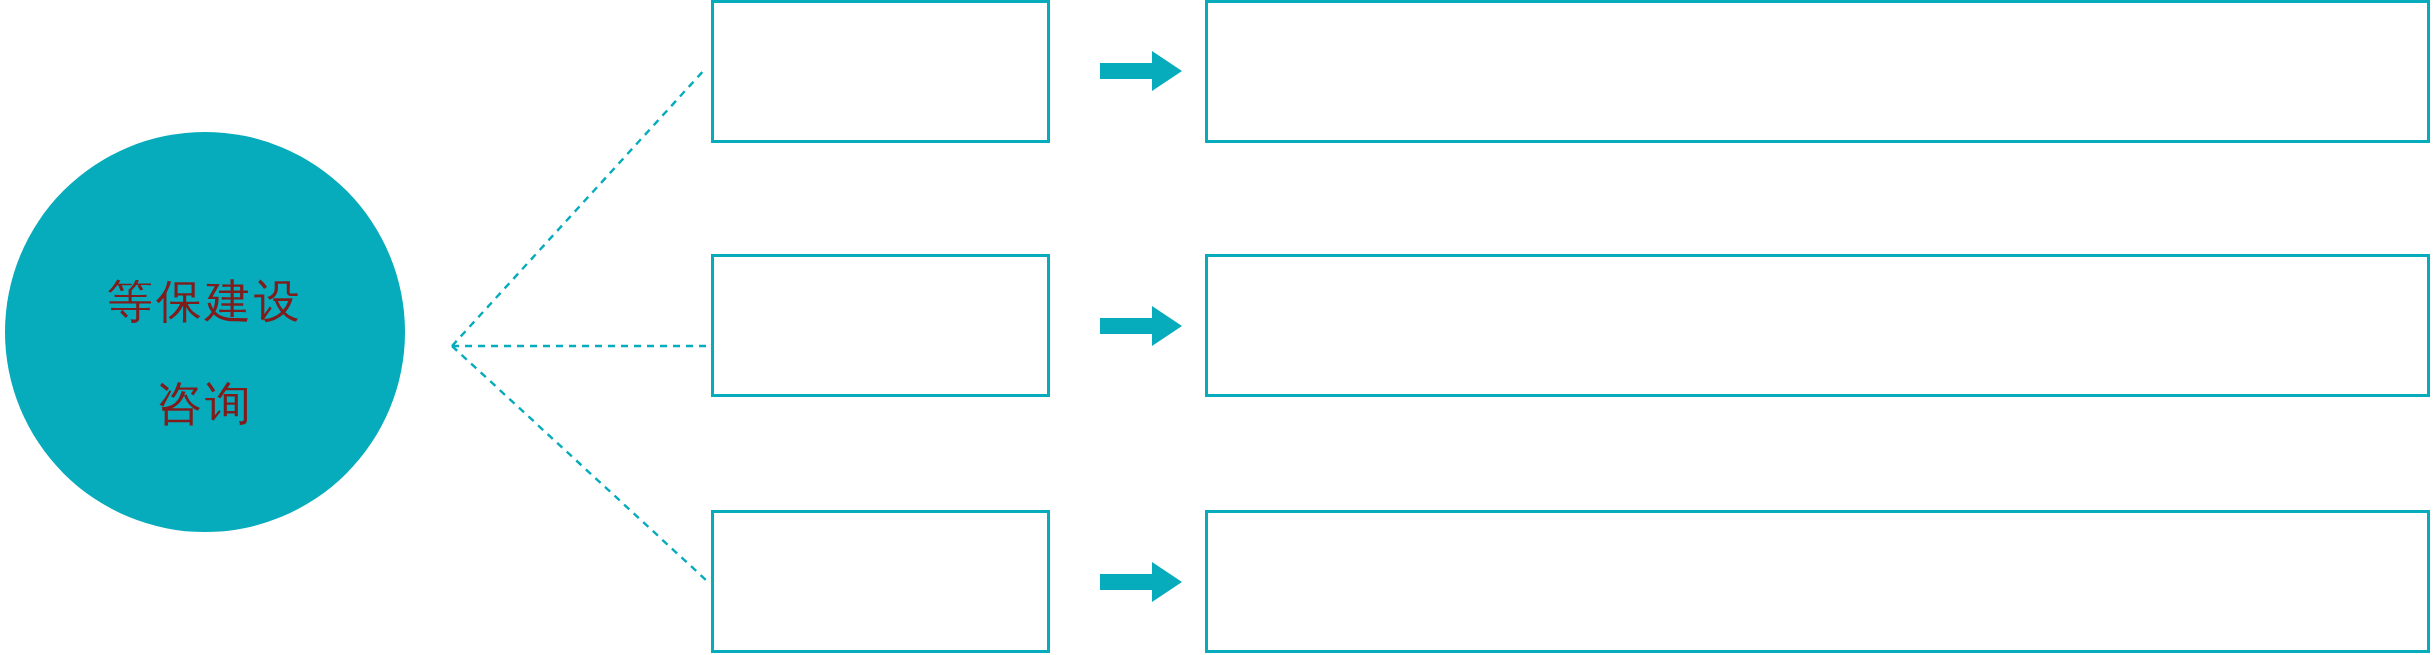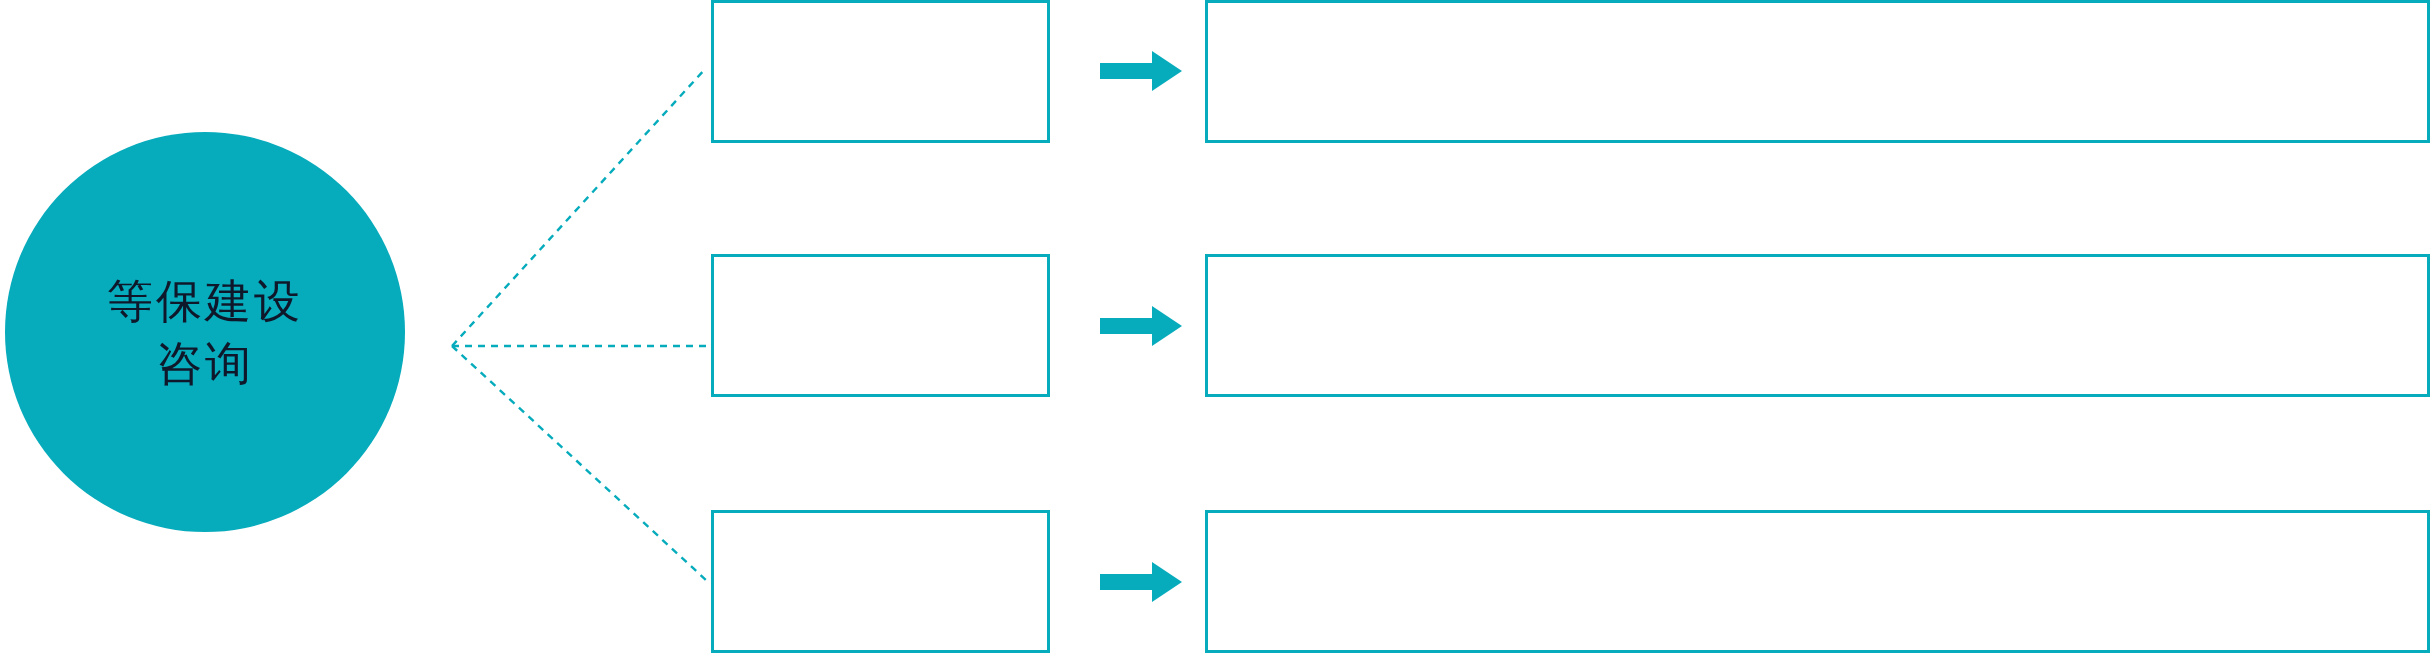--- a/index.html
+++ b/index.html
@@ -28,27 +28,28 @@
     height: 400px;
     border-radius: 50%;
     background: #06abbc;
     display: flex;
     flex-direction: column;
     align-items: center;
     justify-content: center;
     box-sizing: border-box;
   }
   .hub-line {
-    color: #0f172a;
+    color: #7f1d1d;
     font-size: 46px;
     line-height: 1.35;
     letter-spacing: 3px;
     font-weight: 400;
     white-space: nowrap;
     text-align: center;
+    margin-top: 40px;
   }
 
   
   .connectors {
     position: absolute;
     left: 0;
     top: 0;
     width: 2434px;
     height: 655px;
     pointer-events: none;

